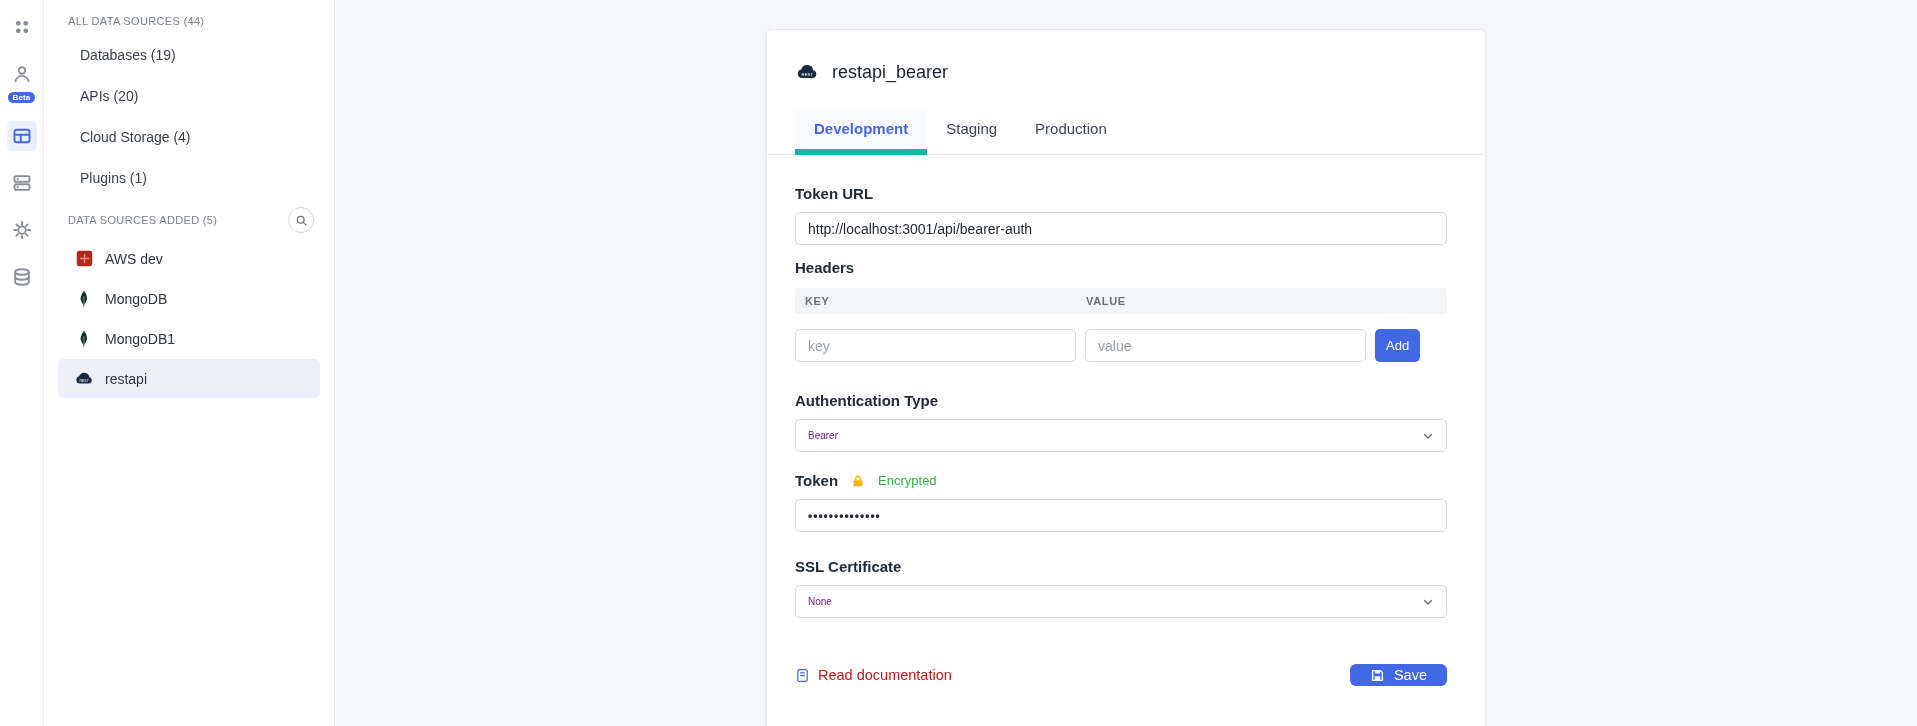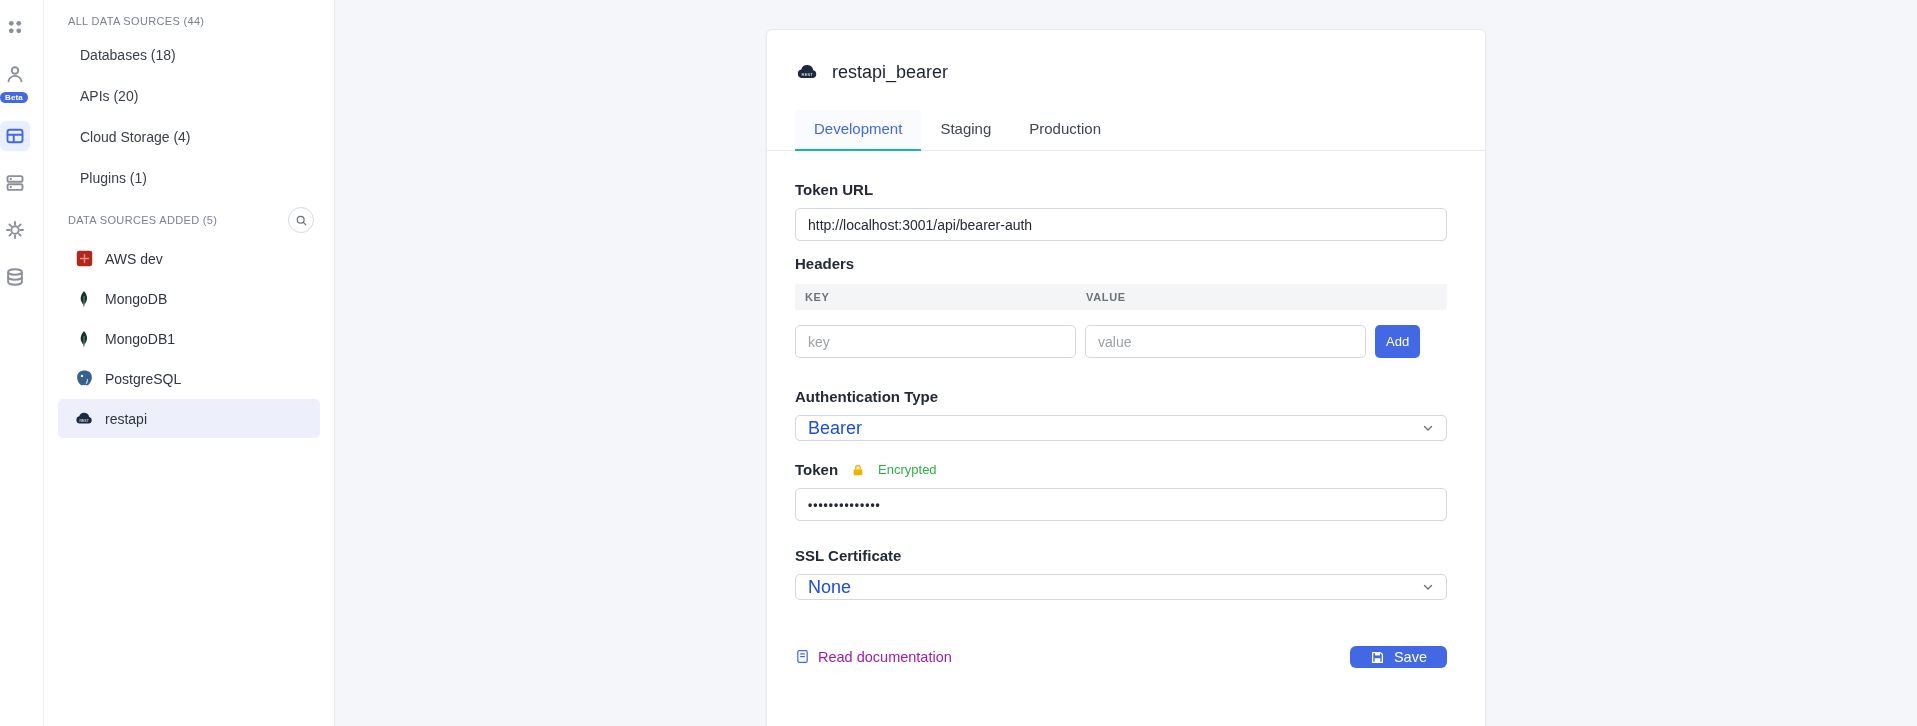--- a/index.html
+++ b/index.html
@@ -1,20 +1,20 @@
 <!DOCTYPE html>
 <html><head>
 <meta charset="utf-8">
 <style>
   *{box-sizing:border-box;margin:0;padding:0}
   html,body{width:1917px;height:726px;overflow:hidden}
   body{font-family:"Liberation Sans","DejaVu Sans",sans-serif;background:#f4f6fa;display:flex;color:#242b33}
 
   
-  .rail{flex:0 0 44px;width:44px;background:#fff;border-right:1px solid #edeff2;display:flex;flex-direction:column;align-items:flex-start;padding-top:12px}
+  .rail{flex:0 0 44px;width:44px;background:#fff;border-right:1px solid #edeff2;display:flex;flex-direction:column;align-items:center;padding-top:12px}
   .rail-item{width:30px;height:30px;border-radius:6px;display:flex;align-items:center;justify-content:center;margin-bottom:17px;cursor:pointer}
   .rail-item.active{background:#e9effd}
   .rail-item.tight{margin-bottom:3px}
   .beta-badge{background:#4368e3;color:#fff;font-size:8px;font-weight:700;padding:1px 5px;border-radius:8px;margin-bottom:18px;letter-spacing:.02em}
 
   
   .panel{flex:0 0 291px;width:291px;background:#fff;border-right:1px solid #e7e9ec;padding:4px 10px 0}
   .panel-header{display:flex;align-items:center;justify-content:space-between;padding:9px 10px 5px 14px;min-height:30px}
   .panel-header-label{font-size:11px;font-weight:400;color:#7b828a;letter-spacing:.03em}
   .group-item{height:41px;display:flex;align-items:center;padding-left:26px;font-size:14px;color:#3a4149;border-radius:5px;cursor:pointer}
@@ -24,47 +24,47 @@
   .search-btn{width:26px;height:26px;border:1px solid #d7dbe0;border-radius:50%;background:#fff;display:flex;align-items:center;justify-content:center;cursor:pointer}
 
   
   .main{flex:1;display:flex;justify-content:center;align-items:flex-start;padding-top:29px}
   .card{width:720px;height:720px;background:#fff;border:1px solid #e7e9ec;border-radius:6px;box-shadow:0 1px 3px rgba(16,24,40,.05);padding-top:30px}
   .title-row{display:flex;align-items:center;gap:13px;padding:0 28px;margin-bottom:26px}
   .card-title{font-size:18px;font-weight:500;color:#1c2430}
 
   .tabs{display:flex;padding:0 28px;border-bottom:1px solid #e7e9eb}
   .tab{padding:10px 19px 12px;font-size:15px;color:#3e4653;cursor:pointer}
-  .tab.active{color:#4368e3;font-weight:400;background:#fafbfe;border-bottom:2px solid #14b8a6;margin-bottom:-1px}
+  .tab.active{color:#4368e3;font-weight:700;background:#fafbfe;border-bottom:6px solid #14b8a6;margin-bottom:-1px}
 
   .form{padding:30px 38px 0 28px}
   .field-label{font-size:15px;font-weight:600;color:#222b36}
   .text-input{width:100%;height:33px;border:1px solid #d5d9de;border-radius:5px;padding:0 12px;font-size:14px;color:#242b33;font-family:inherit;background:#fff;outline:none}
   .text-input::placeholder{color:#9aa1a9}
   .mt10{margin-top:10px}
 
   .headers-section{margin-top:14px}
   .kv-head{display:flex;background:#f3f5f7;height:26px;align-items:center;margin-top:12px;border-radius:2px}
   .kv-col{font-size:11px;font-weight:700;color:#6c7278;letter-spacing:.06em}
   .kv-col.key{padding-left:10px;width:291px}
   .kv-row{display:flex;gap:9px;margin-top:15px;align-items:center}
   .kv-input{width:281px}
   .add-btn{height:33px;padding:0 11px;background:#4368e3;color:#fff;border:none;border-radius:5px;font-size:13px;font-family:inherit;cursor:pointer}
 
   .auth-section{margin-top:30px}
-  .select{height:26px;border:1px solid #d5d9de;border-radius:5px;display:flex;align-items:center;justify-content:space-between;padding:0 12px;font-size:18px;color:#1d4ed8;cursor:pointer;background:#fff;margin-top:10px}
+  .select{height:33px;border:1px solid #d5d9de;border-radius:5px;display:flex;align-items:center;justify-content:space-between;padding:0 12px;font-size:10px;color:#701a75;cursor:pointer;background:#fff;margin-top:10px}
 
   .token-label-row{display:flex;align-items:center;gap:13px;margin-top:20px}
   .encrypted-badge{color:#2fb344;font-size:13px}
   .token-input{letter-spacing:1px;font-weight:700;font-size:12px}
 
   .ssl-section{margin-top:26px}
 
   .footer{display:flex;justify-content:space-between;align-items:center;margin-top:46px;padding:0 38px 0 28px}
-  .doc-link{color:#a21caf;font-size:14.5px;display:flex;gap:8px;align-items:flex-start;cursor:pointer}
+  .doc-link{color:#b91c1c;font-size:14.5px;display:flex;gap:8px;align-items:center;cursor:pointer}
   .save-btn{background:#4368e3;color:#fff;border:none;border-radius:6px;height:22px;padding:0 20px;font-size:14.5px;font-family:inherit;display:flex;align-items:center;gap:9px;cursor:pointer}
 
   svg{display:block}
 </style>
 </head>
 <body>
 
 <aside class="rail">
   <div class="rail-item">
     <svg width="20" height="20" viewBox="0 0 16 16">
@@ -109,21 +109,21 @@
         <path d="M2.5 8c0 1.2 2.5 2.2 5.5 2.2S13.5 9.2 13.5 8"></path>
       </svg>
   </div>
 </aside>
 
 <aside class="panel">
   <div class="panel-header">
     <span class="panel-header-label">ALL DATA SOURCES (44)</span>
   </div>
   <div class="group-item">
-    <span>Databases (18)</span>
+    <span>Databases (19)</span>
   </div>
   <div class="group-item">
     <span>APIs (20)</span>
   </div>
   <div class="group-item">
     <span>Cloud Storage (4)</span>
   </div>
   <div class="group-item">
     <span>Plugins (1)</span>
   </div>
@@ -157,30 +157,20 @@
     <span>MongoDB</span>
   </div>
   <div class="added-item">
     <span class="ds-icon">
       <svg width="18" height="18" viewBox="0 0 16 16">
           <path d="M8 .8c2.9 3.3 3.5 6.8 1.8 9.9-.6 1.2-1.2 2-1.6 2.4l-.2 2h-.3l-.2-2c-.4-.4-1-1.2-1.6-2.4C4.2 7.6 5.1 4.1 8 .8z" fill="#11342c"></path>
           <path d="M8 5.5v9" stroke="#7fa08f" stroke-width=".8"></path>
         </svg>
     </span>
     <span>MongoDB1</span>
-  </div>
-  <div class="added-item">
-    <span class="ds-icon">
-      <svg width="19" height="19" viewBox="0 0 16 16">
-          <path d="M8 1.3c3.7 0 6.2 2.3 6.2 5.6 0 2.7-1.3 4.8-2.7 6.1-.8.8-1.9 1-2.5.3-.4.5-1.6.5-2 0-.6.7-1.7.5-2.5-.3C3.1 11.7 1.8 9.6 1.8 6.9 1.8 3.6 4.3 1.3 8 1.3z" fill="#36618e"></path>
-          <circle cx="5.9" cy="5.8" r="1" fill="#fff"></circle>
-          <path d="M9.5 12.2c.7-1 1.1-2.4 1-3.6" stroke="#cfdceb" stroke-width=".9" fill="none" stroke-linecap="round"></path>
-        </svg>
-    </span>
-    <span>PostgreSQL</span>
   </div>
   <div class="added-item selected">
     <span class="ds-icon">
       <svg width="21" height="21" viewBox="0 0 24 24">
           <path d="M7 18h10.6a3.9 3.9 0 0 0 .6-7.7 6.1 6.1 0 0 0-11.9-.9A4.35 4.35 0 0 0 7 18z" fill="#1c2b41"></path>
           <text x="12.2" y="15.6" font-size="4.2" fill="#fff" text-anchor="middle" font-family="sans-serif">REST</text>
         </svg>
     </span>
     <span>restapi</span>
   </div>

